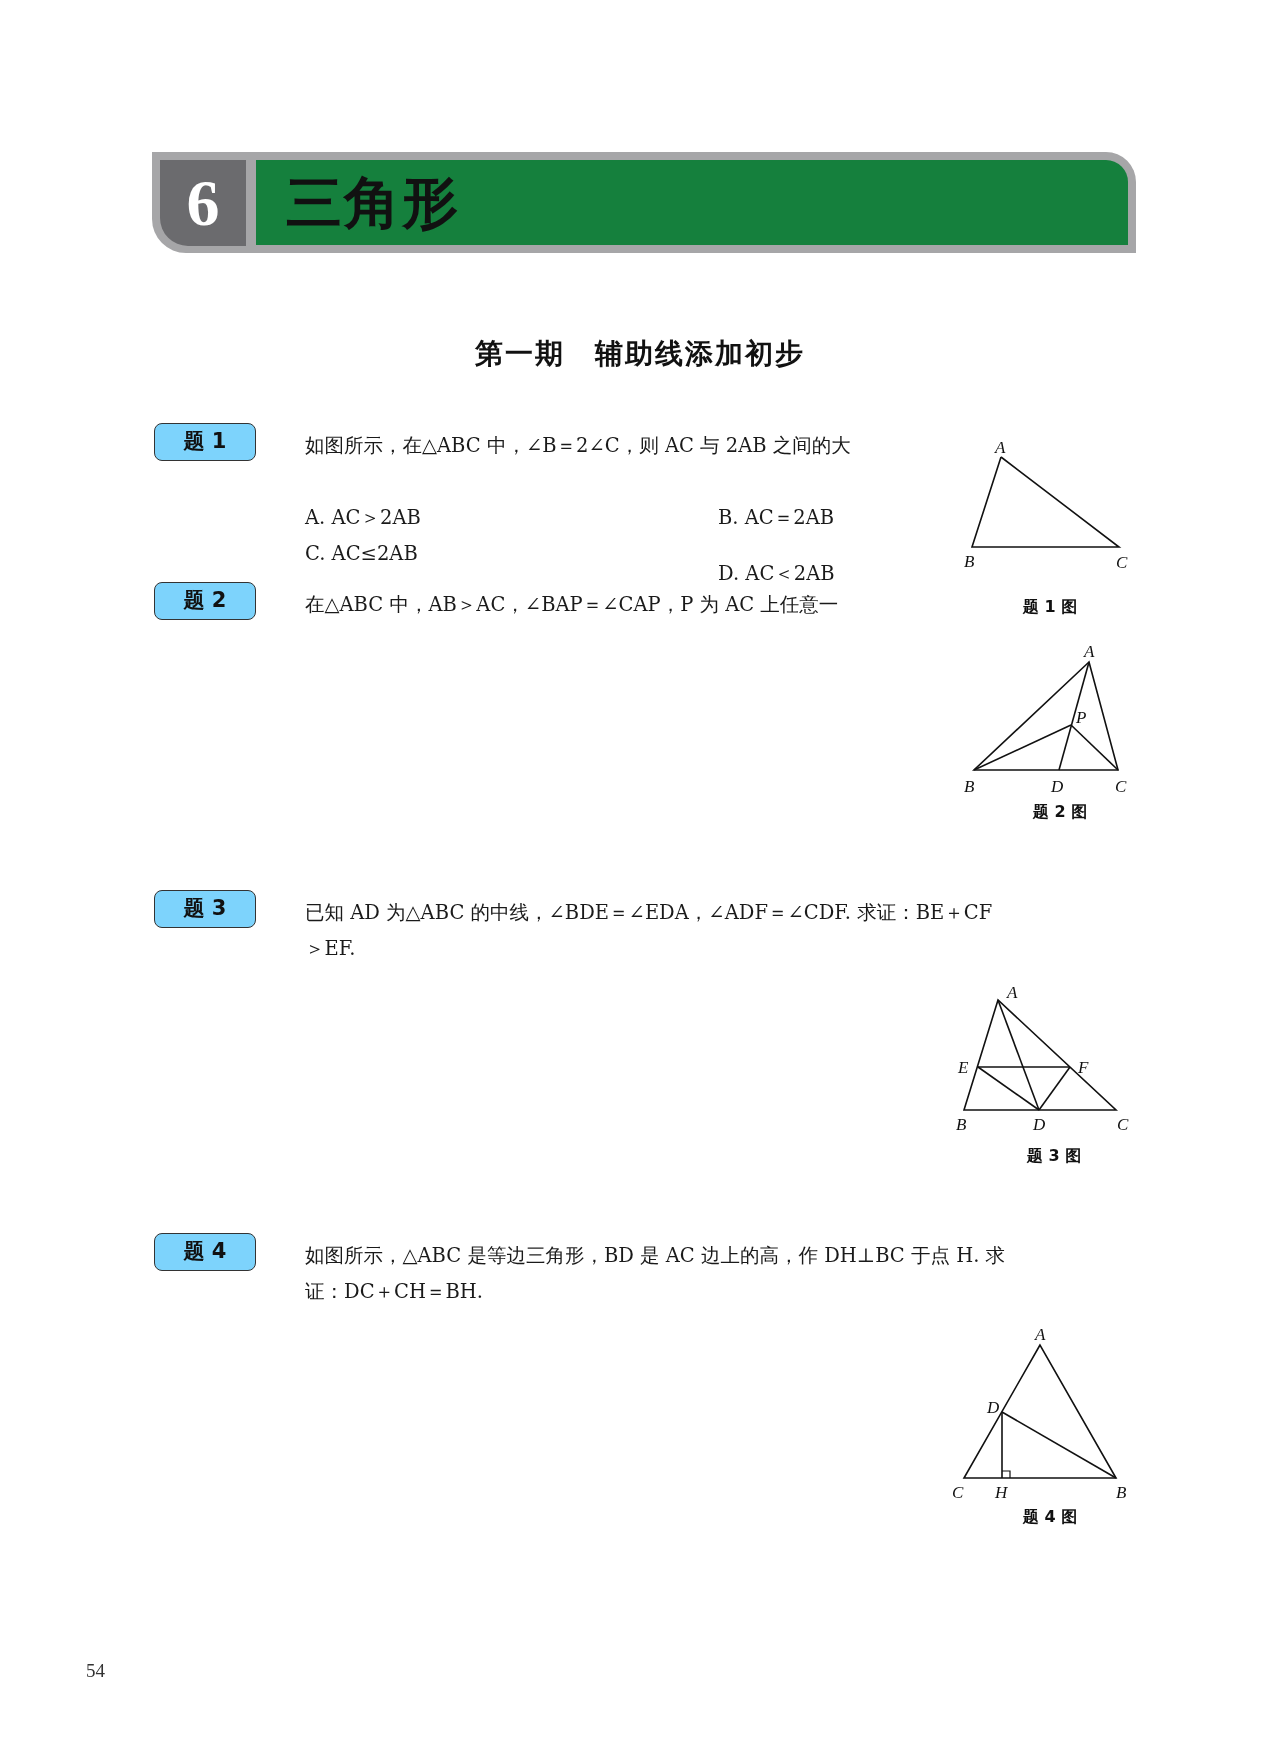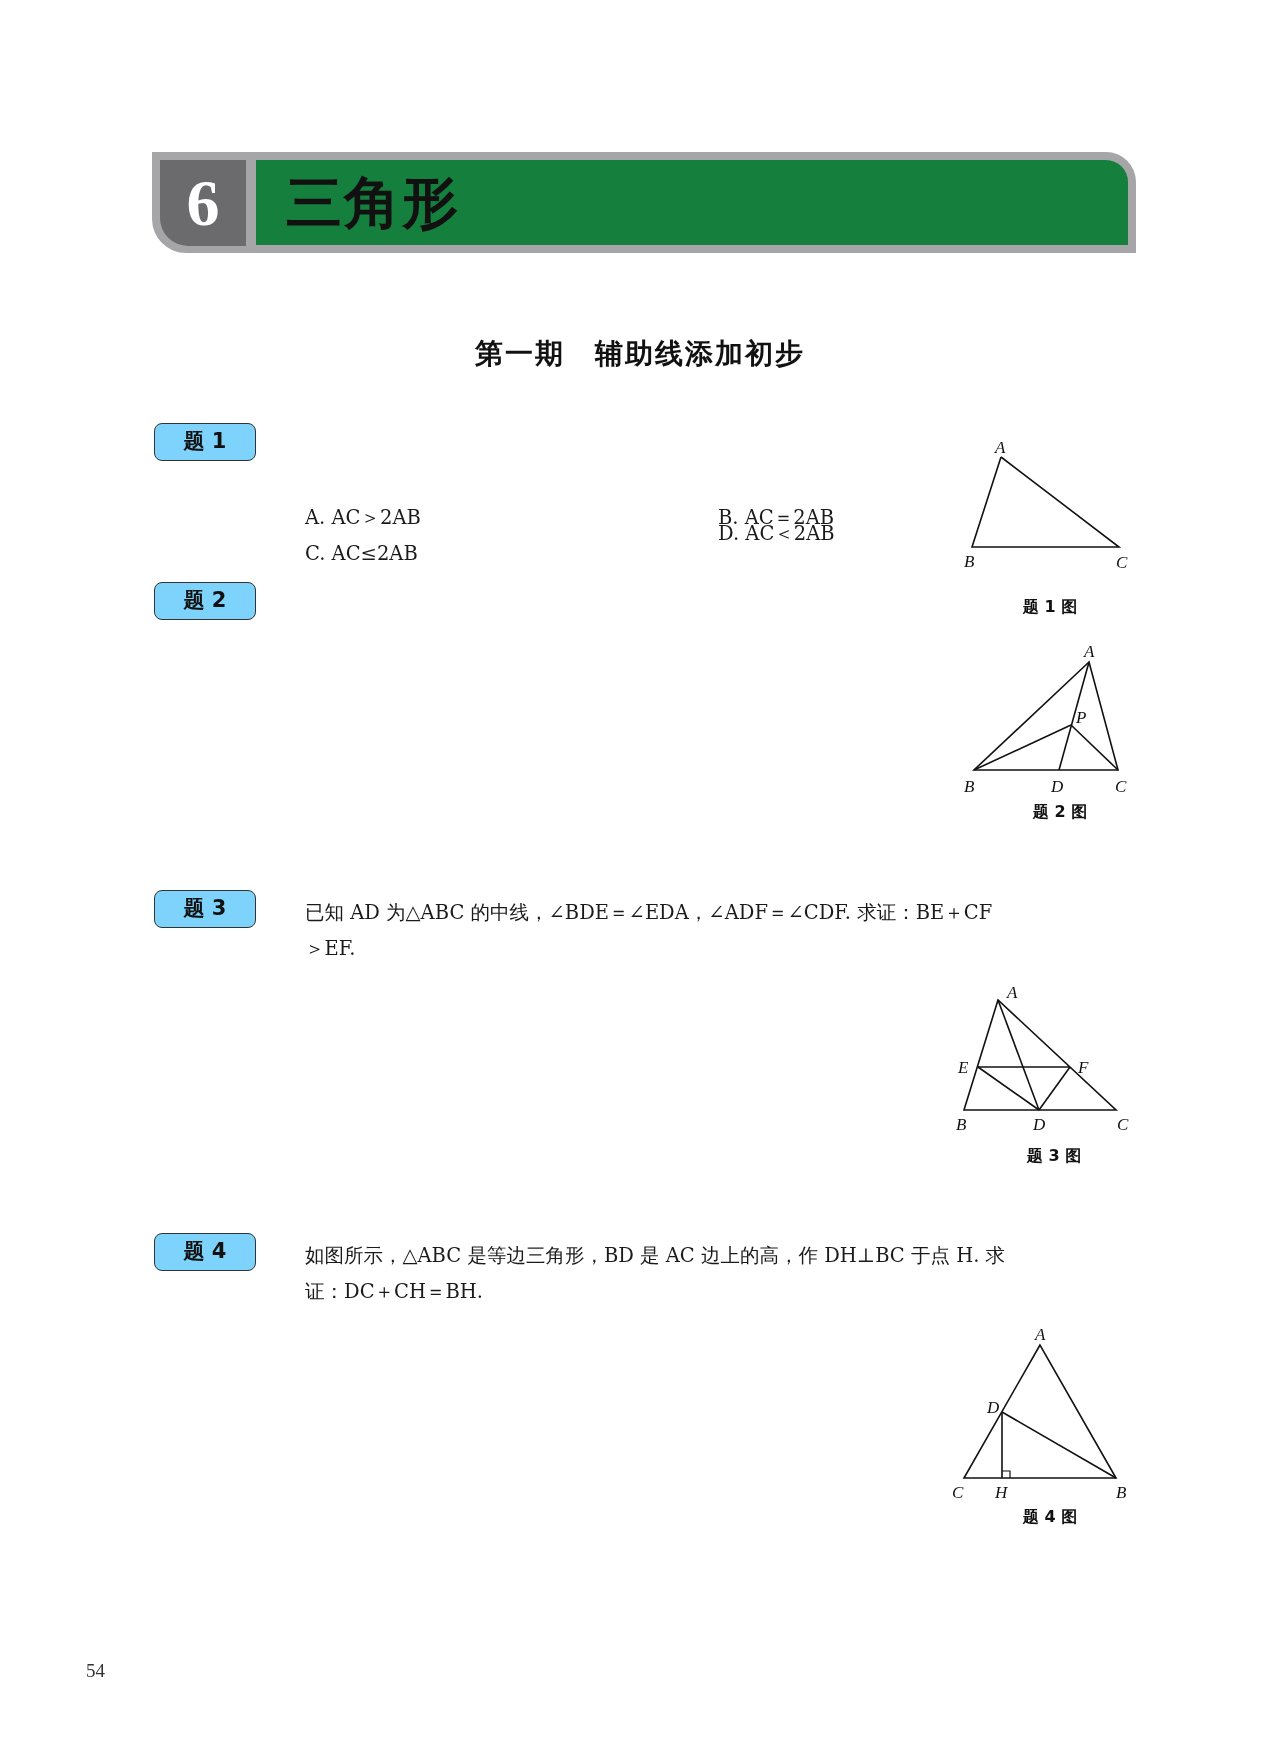--- a/index.html
+++ b/index.html
@@ -75,38 +75,40 @@
   <div class="banner-num">6</div>
   <div class="banner-title-box">
     <div class="banner-title">三角形</div>
   </div>
 </div>
 
 <div class="section-title">第一期　辅助线添加初步</div>
 
 <div class="badge" style="top:423px;">题 1</div>
 <div class="q-text" style="top:428px; width:660px;">
+  <div>如图所示，在△ABC 中，∠B＝2∠C，则 AC 与 2AB 之间的大</div>
 </div>
 <div class="opt" style="left:305px; top:500px;">A. AC＞2AB</div>
 <div class="opt" style="left:718px; top:500px;">B. AC＝2AB</div>
 <div class="opt" style="left:305px; top:536px;">C. AC≤2AB</div>
-<div class="opt" style="left:718px; top:516px;">D. AC＜2AB</div>
+<div class="opt" style="left:718px; top:556px;">D. AC＜2AB</div>
 
 <div class="fig" style="left:960px; top:420px;">
   <svg width="200" height="160" viewBox="0 0 200 160">
     <polyline points="41,37 12,127 159,127 41,37" fill="none" stroke="#111" stroke-width="1.6"></polyline>
     <text class="lbl" x="35" y="33">A</text>
     <text class="lbl" x="4" y="147">B</text>
     <text class="lbl" x="156" y="148">C</text>
   </svg>
 </div>
 <div class="fig-caption" style="left:1000px; top:597px; width:100px;">题 1 图</div>
 
 <div class="badge" style="top:582px;">题 2</div>
 <div class="q-text" style="top:587px; width:660px;">
+  <div>在△ABC 中，AB＞AC，∠BAP＝∠CAP，P 为 AC 上任意一</div>
 </div>
 
 <div class="fig" style="left:960px; top:640px;">
   <svg width="200" height="160" viewBox="0 0 200 160">
     <polygon points="129,22 14,130 158,130" fill="none" stroke="#111" stroke-width="1.6"></polygon>
     <line x1="129" y1="22" x2="99" y2="130" stroke="#111" stroke-width="1.6"></line>
     <line x1="14" y1="130" x2="111" y2="85" stroke="#111" stroke-width="1.6"></line>
     <line x1="111" y1="85" x2="158" y2="130" stroke="#111" stroke-width="1.6"></line>
     <text class="lbl" x="124" y="17">A</text>
     <text class="lbl" x="4" y="152">B</text>

